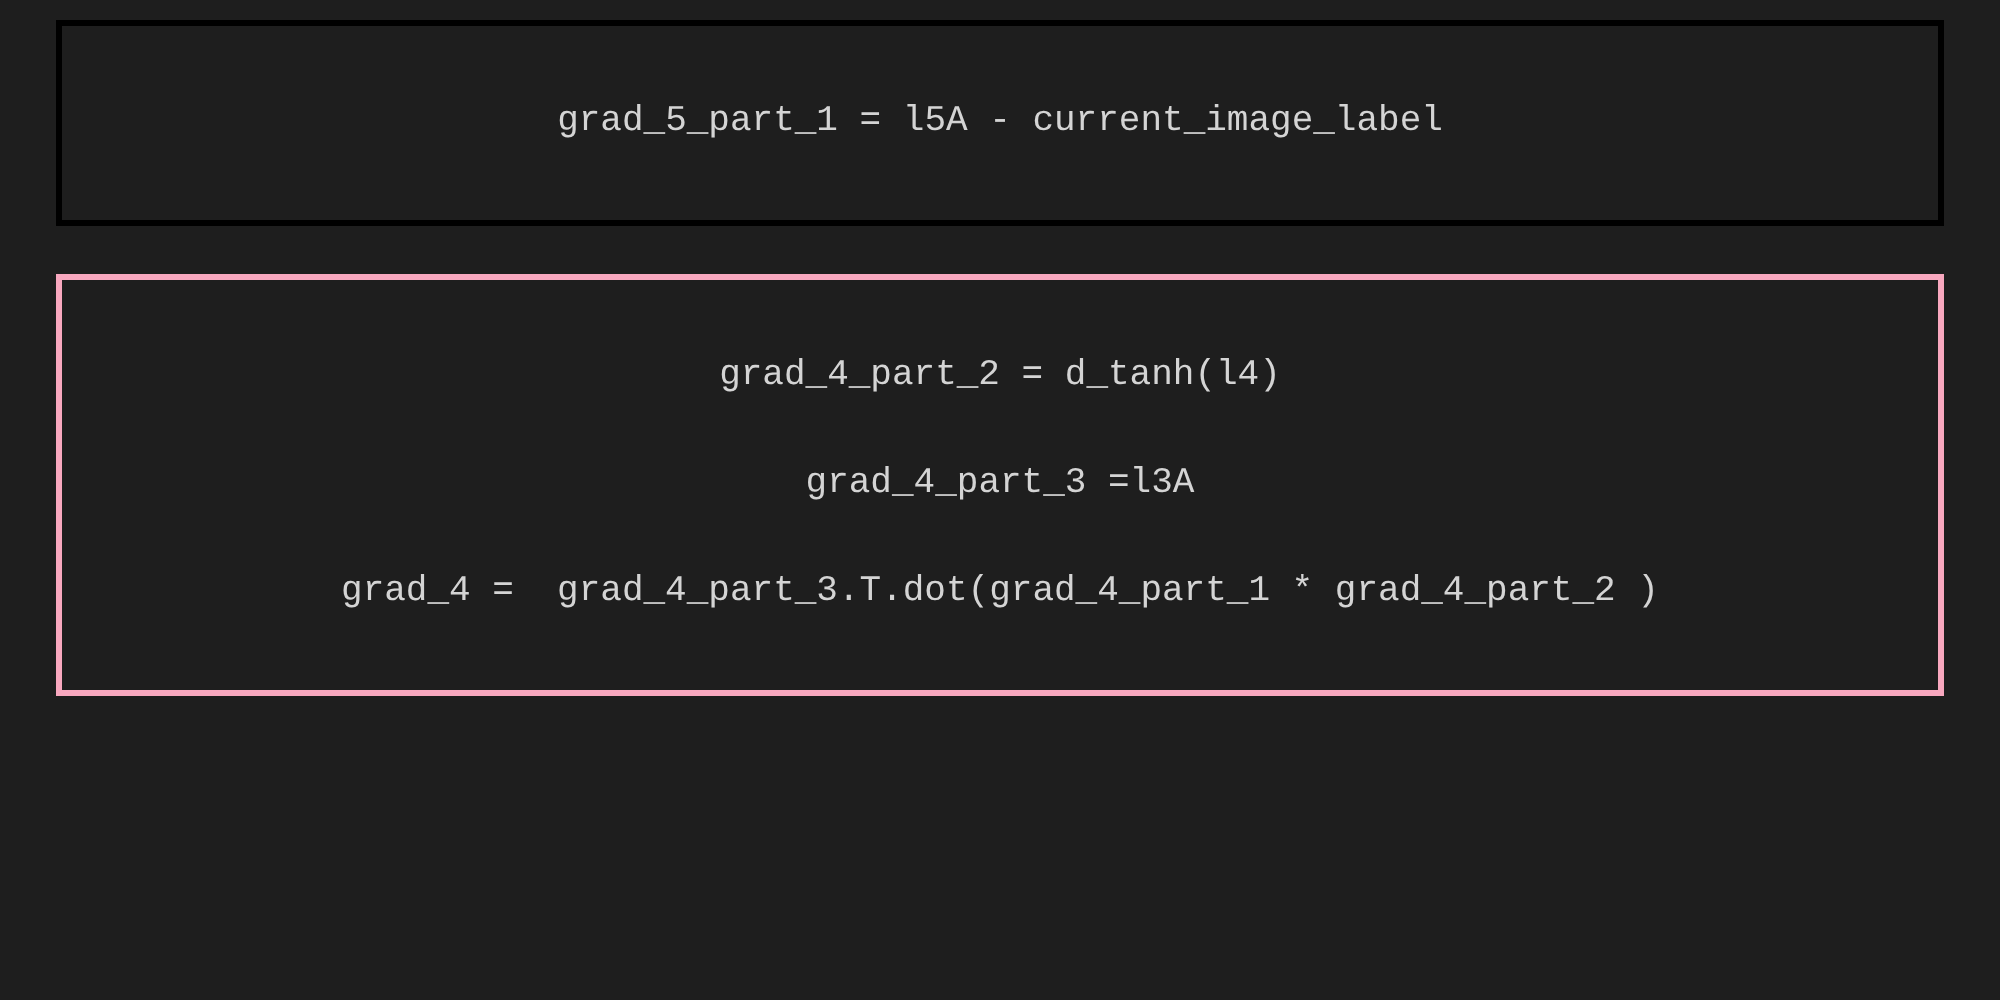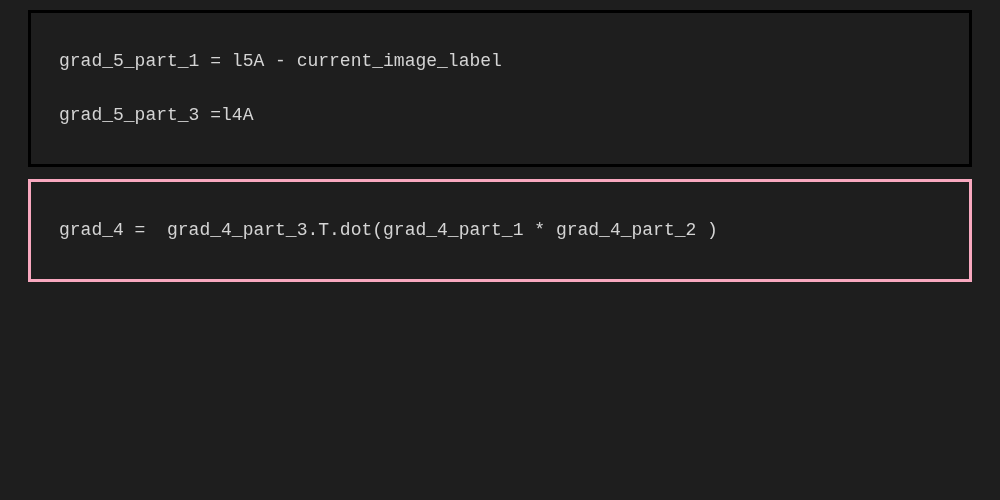--- a/index.html
+++ b/index.html
@@ -13,36 +13,38 @@
       font-size: 18px;
       color: #d4d4d4;
       padding: 10px 28px;
       width: 1000px;
       height: 500px;
       line-height: 1.5;
     }
     .code-block {
       border: 3px solid;
       padding: 8px 28px;
-      margin-bottom: 12px;
+      margin-bottom: 24px;
       white-space: pre;
+      text-align: center;
     }
     .blk-black {
       border-color: #000000;
     }
     .blk-pink {
       border-color: #f8a8bf;
     }
     .line {
       display: block;
     }
   </style>
 </head>
 <body>
 
 <div class="code-block blk-black">
 <span class="line">grad_5_part_1 = l5A - current_image_label</span>
-<span class="line">grad_5_part_3 =l4A</span>
 </div>
 
 <div class="code-block blk-pink">
+<span class="line">grad_4_part_2 = d_tanh(l4)</span>
+<span class="line">grad_4_part_3 =l3A</span>
 <span class="line">grad_4 =  grad_4_part_3.T.dot(grad_4_part_1 * grad_4_part_2 )</span>
 </div>
 
 </body></html>

